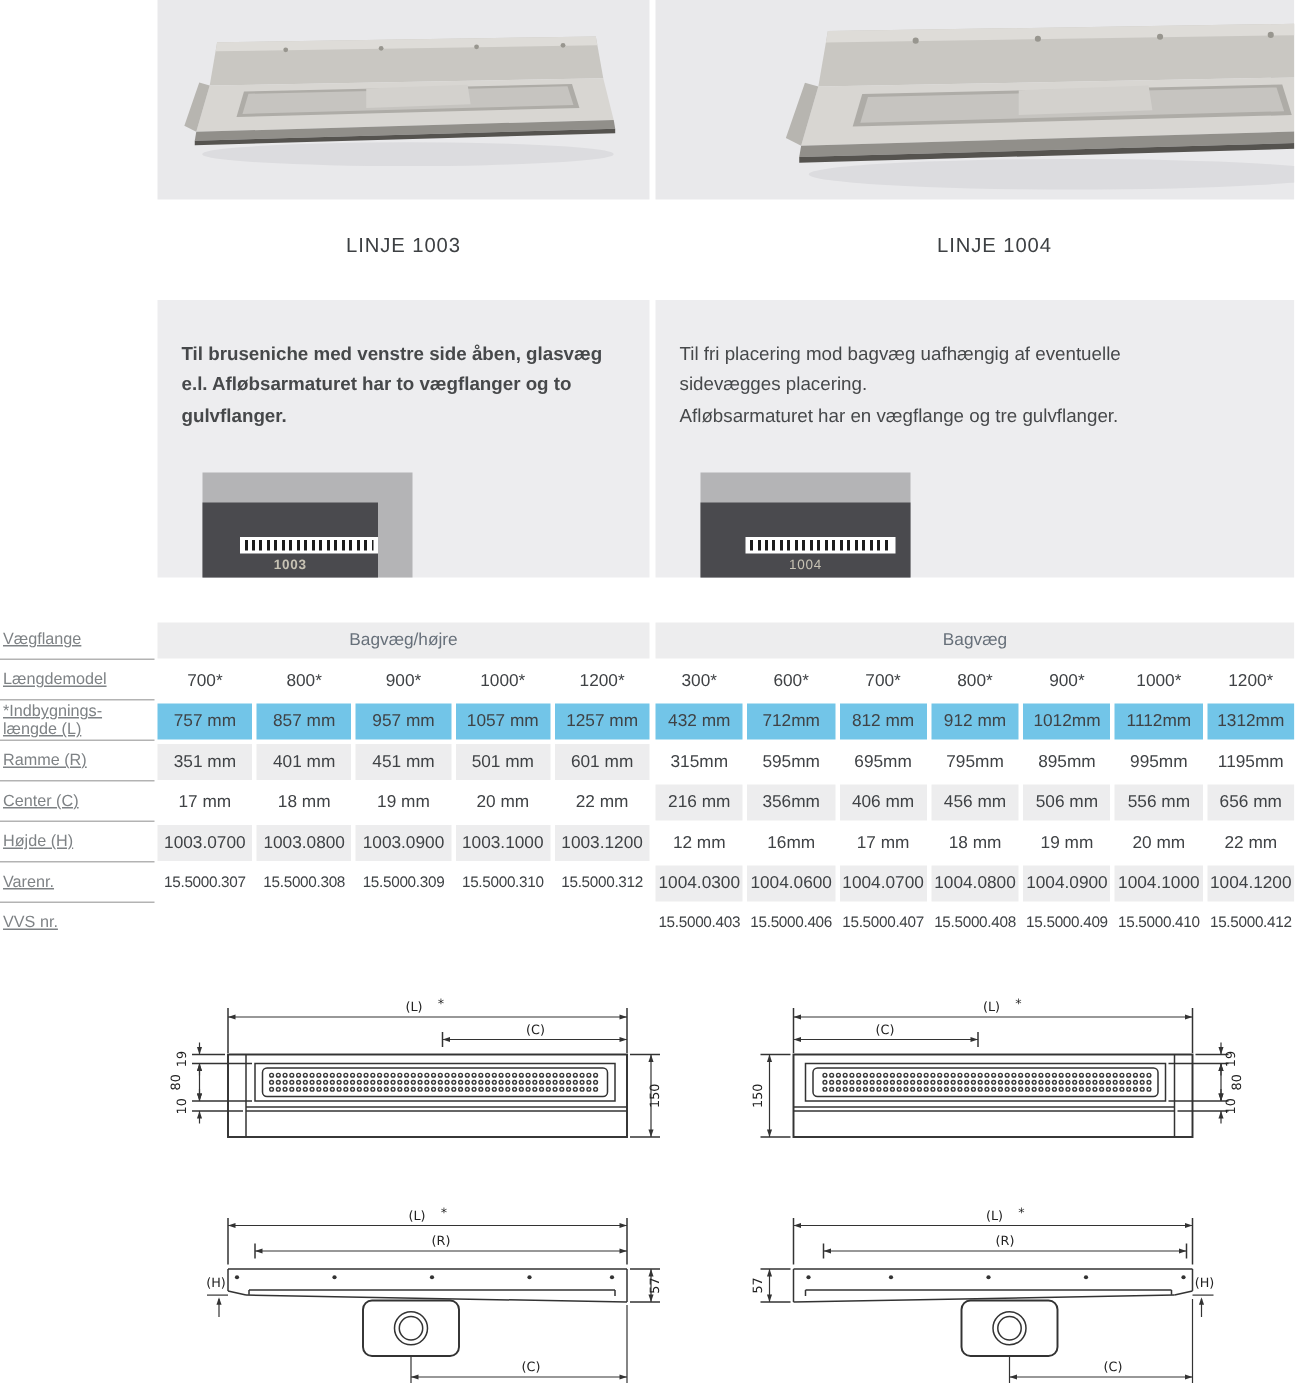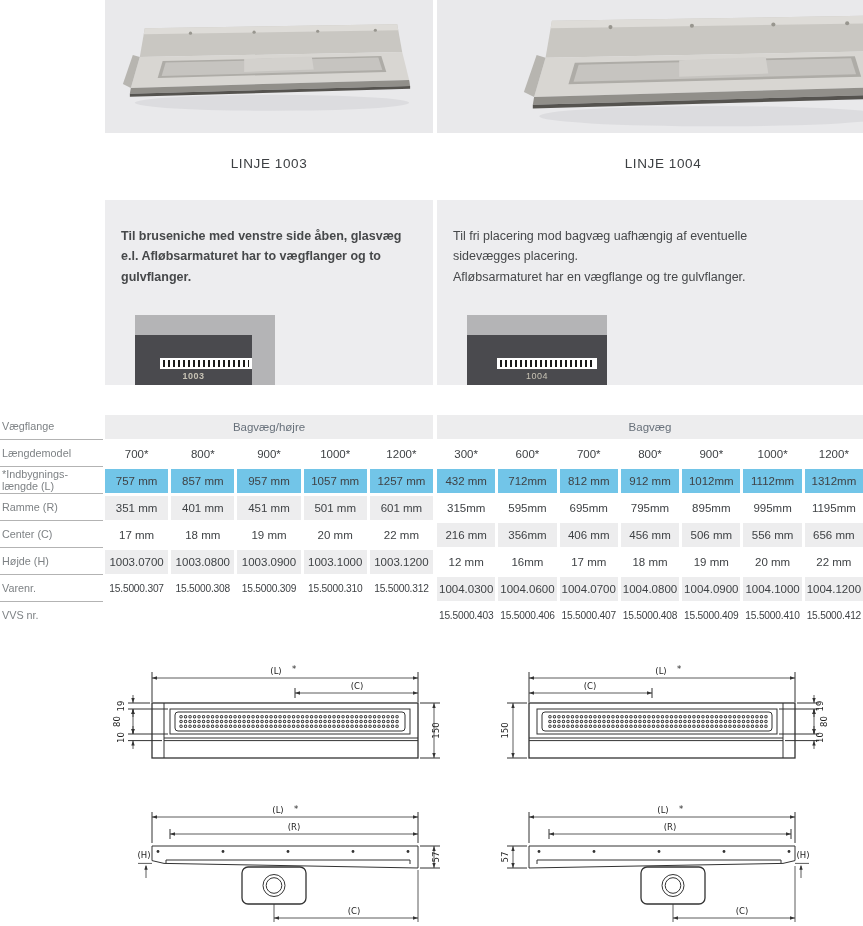--- a/index.html
+++ b/index.html
@@ -32,21 +32,21 @@
   .mini.m1 .grate{top:23px;left:25px;width:92px;}
   .mini.m2 .grate{top:23px;left:30px;width:100px;}
   .mini .bars{position:absolute;top:2px;bottom:2px;left:3px;right:3px;
     background:repeating-linear-gradient(90deg,#1b1b1b 0 2px,#fff 2px 5px);}
   .mini .mlabel{position:absolute;bottom:4px;width:100%;text-align:center;font-size:9px;color:#c7c2b4;letter-spacing:.5px;}
   .mini.m1 .mlabel{width:117px;}
 
   
   .rlabels{position:absolute;left:0;top:413px;width:103px;}
   .rlabel{height:27px;box-sizing:border-box;display:flex;align-items:center;font-size:10.8px;color:#7e8285;
-    padding-left:2px;white-space:pre-line;line-height:1.12;}
+    padding-left:2px;white-space:pre-line;line-height:1.12;text-decoration:underline;}
   .rlabel.u{border-bottom:1px solid #b3b3b3;}
   .spec{position:absolute;top:413px;}
   .spec.s1{left:105px;width:328px;}
   .spec.s2{left:437px;width:426px;}
   .trow{display:flex;gap:3px;height:27px;box-sizing:border-box;padding:1.5px 0;justify-content:flex-end;}
   .trow .cell,.trow .hcell{flex:1;text-align:center;line-height:24px;font-size:11.5px;color:#3f4245;}
   .trow.header .hcell{background:var(--cell_gray);color:#67707a;}
   .trow.blue .cell{background:var(--accent_blue);}
   .trow.gray .cell{background:var(--cell_gray);}
   .trow.small .cell{font-size:10.2px;letter-spacing:-.2px;}

